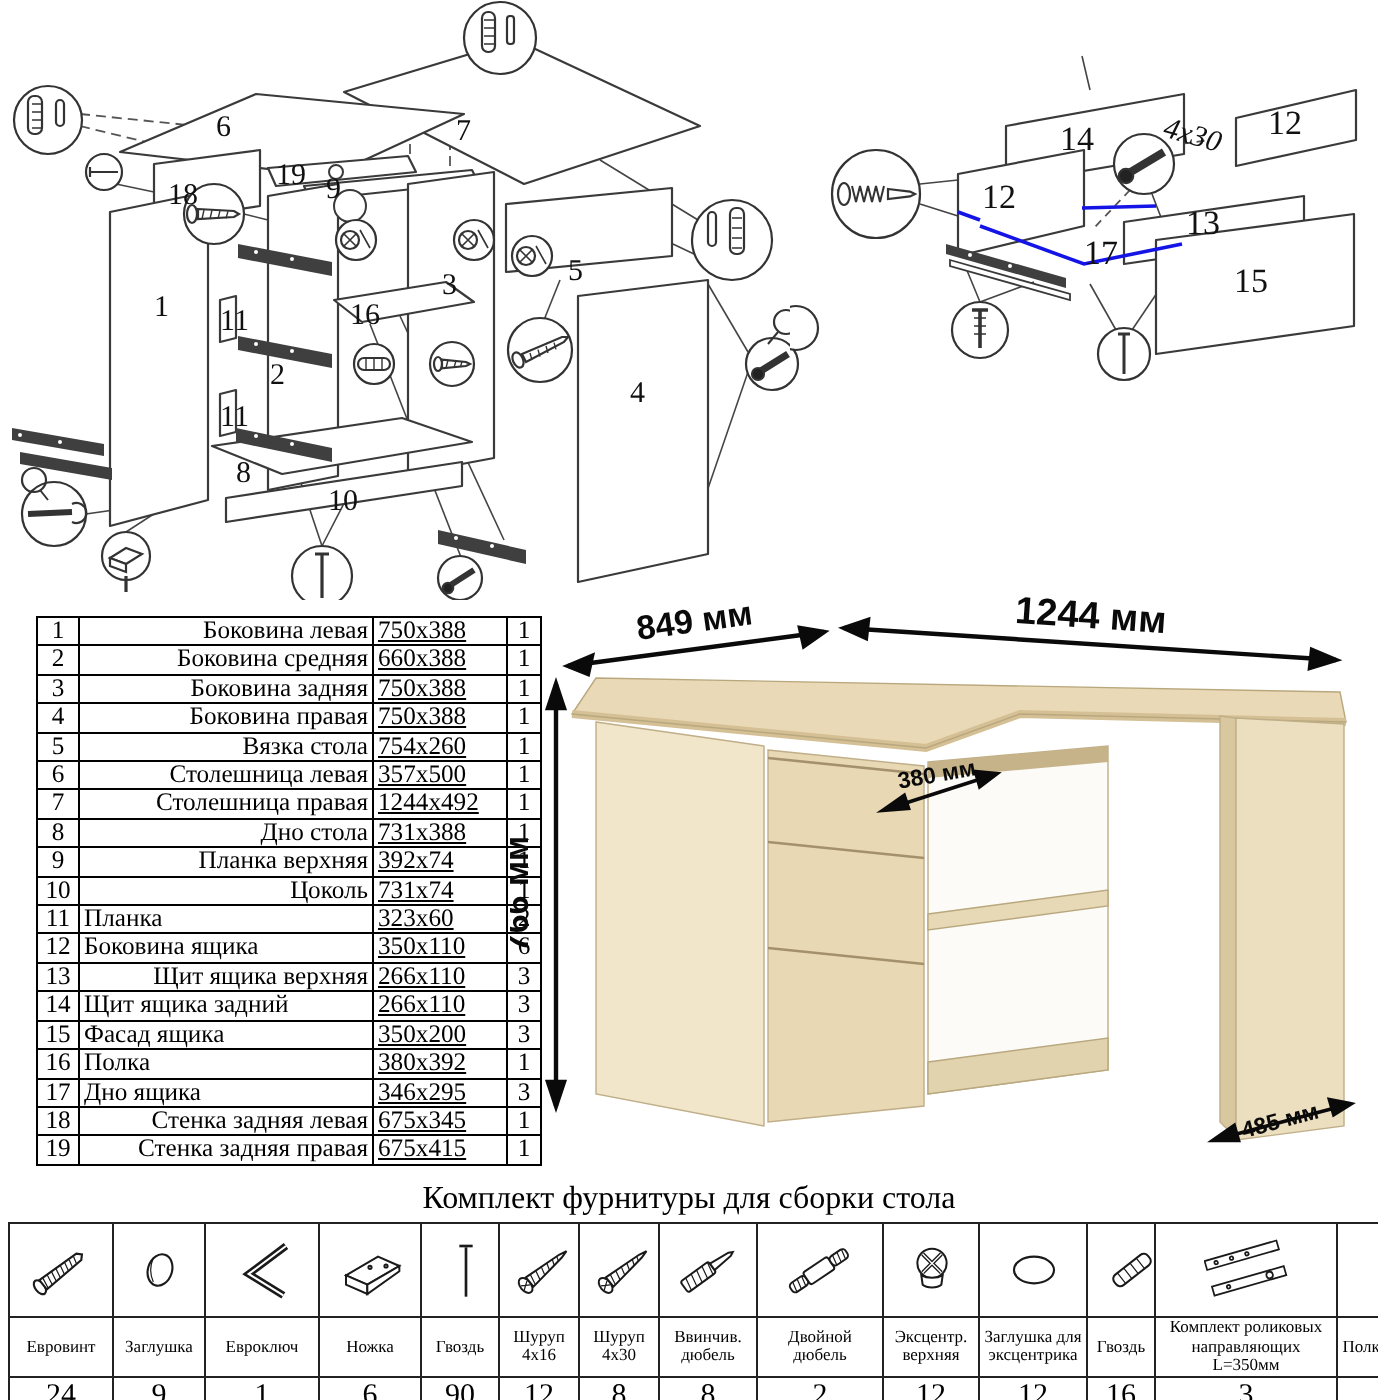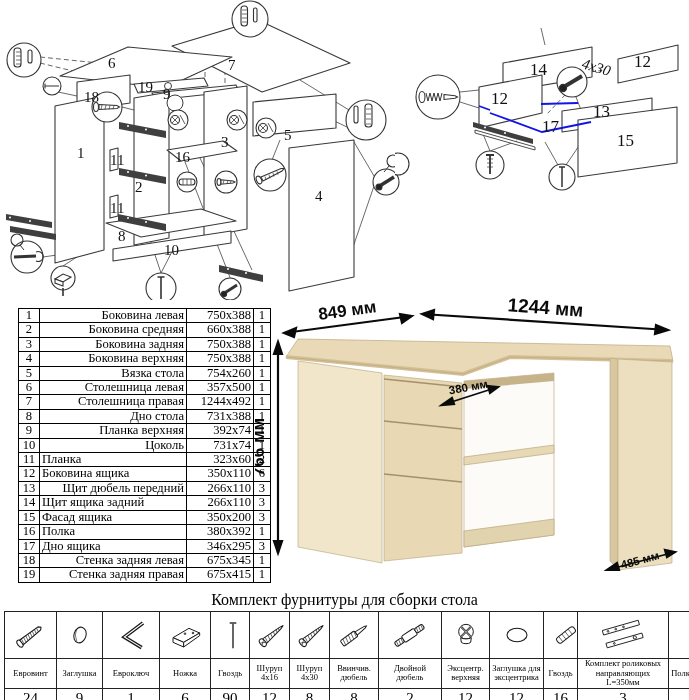--- a/index.html
+++ b/index.html
@@ -13,21 +13,21 @@
   .dim-big{font:bold 17px "Liberation Sans",sans-serif;fill:#0a0a0a;}
   .dim-big2{font:bold 19px "Liberation Sans",sans-serif;fill:#0a0a0a;}
   .dim-small{font:bold 11.5px "Liberation Sans",sans-serif;fill:#0a0a0a;}
   
   .parts{left:18px;top:308px;border-collapse:collapse;table-layout:fixed;}
   .parts td{border:1px solid #000;font-size:12.6px;line-height:13.4px;height:13.4px;
             padding:0 2px;white-space:nowrap;overflow:hidden;}
   .parts .pc-num{width:20px;text-align:center;padding:0;}
   .parts .pc-name{width:142px;text-align:right;}
   .parts .pc-name.ctr{text-align:left;}
-  .parts .pc-size{width:62px;text-align:right;}
+  .parts .pc-size{width:62px;text-align:left;text-decoration:underline;}
   .parts .pc-qty{width:16px;text-align:center;padding:0;}
   
   .hw-title{left:0;top:591px;width:689px;text-align:center;font-size:16px;}
   .hw{left:4px;top:611px;border-collapse:collapse;table-layout:fixed;width:681px;}
   .hw td{border:1px solid #222;text-align:center;vertical-align:middle;overflow:hidden;}
   .hw .hw-icon{height:44px;padding:1px;}
   .hw .hw-icon svg{display:block;margin:0 auto;width:42px;height:40px;}
   .hw .hw-name{height:24px;font-size:8.5px;line-height:1.12;padding:0 1px;word-wrap:break-word;}
   .hw .hw-qty{height:17px;font-size:15px;line-height:17px;}
 </style>
@@ -291,21 +291,21 @@
           <td class="pc-qty">1</td>
         </tr>
         <tr>
           <td class="pc-num">3</td>
           <td class="pc-name">Боковина задняя</td>
           <td class="pc-size">750x388</td>
           <td class="pc-qty">1</td>
         </tr>
         <tr>
           <td class="pc-num">4</td>
-          <td class="pc-name">Боковина верхняя</td>
+          <td class="pc-name">Боковина правая</td>
           <td class="pc-size">750x388</td>
           <td class="pc-qty">1</td>
         </tr>
         <tr>
           <td class="pc-num">5</td>
           <td class="pc-name">Вязка стола</td>
           <td class="pc-size">754x260</td>
           <td class="pc-qty">1</td>
         </tr>
         <tr>
@@ -345,21 +345,21 @@
           <td class="pc-qty">2</td>
         </tr>
         <tr>
           <td class="pc-num">12</td>
           <td class="pc-name ctr">Боковина ящика</td>
           <td class="pc-size">350x110</td>
           <td class="pc-qty">6</td>
         </tr>
         <tr>
           <td class="pc-num">13</td>
-          <td class="pc-name">Щит дюбель передний</td>
+          <td class="pc-name">Щит ящика верхняя</td>
           <td class="pc-size">266x110</td>
           <td class="pc-qty">3</td>
         </tr>
         <tr>
           <td class="pc-num">14</td>
           <td class="pc-name ctr">Щит ящика задний</td>
           <td class="pc-size">266x110</td>
           <td class="pc-qty">3</td>
         </tr>
         <tr>

